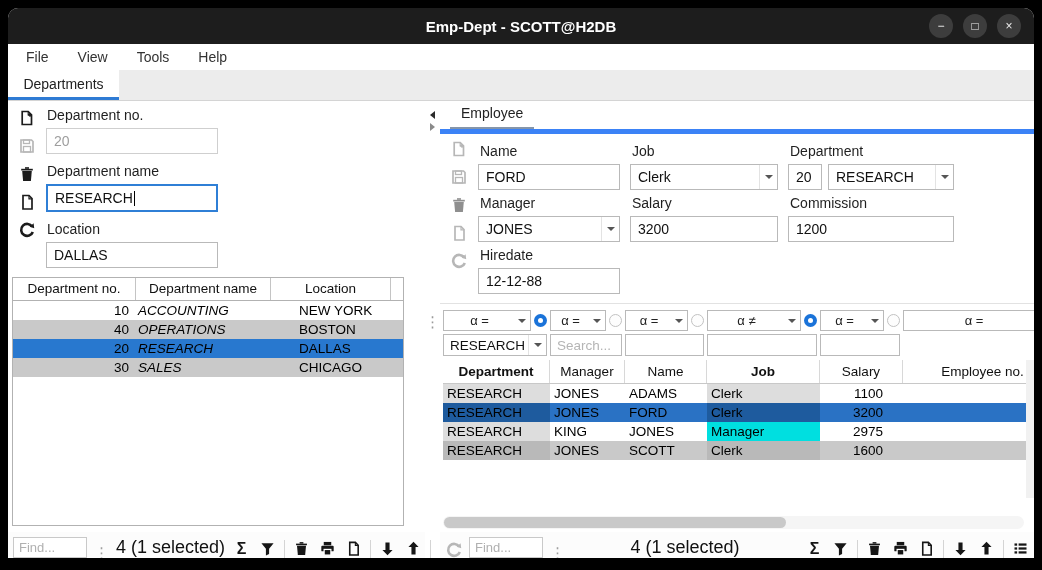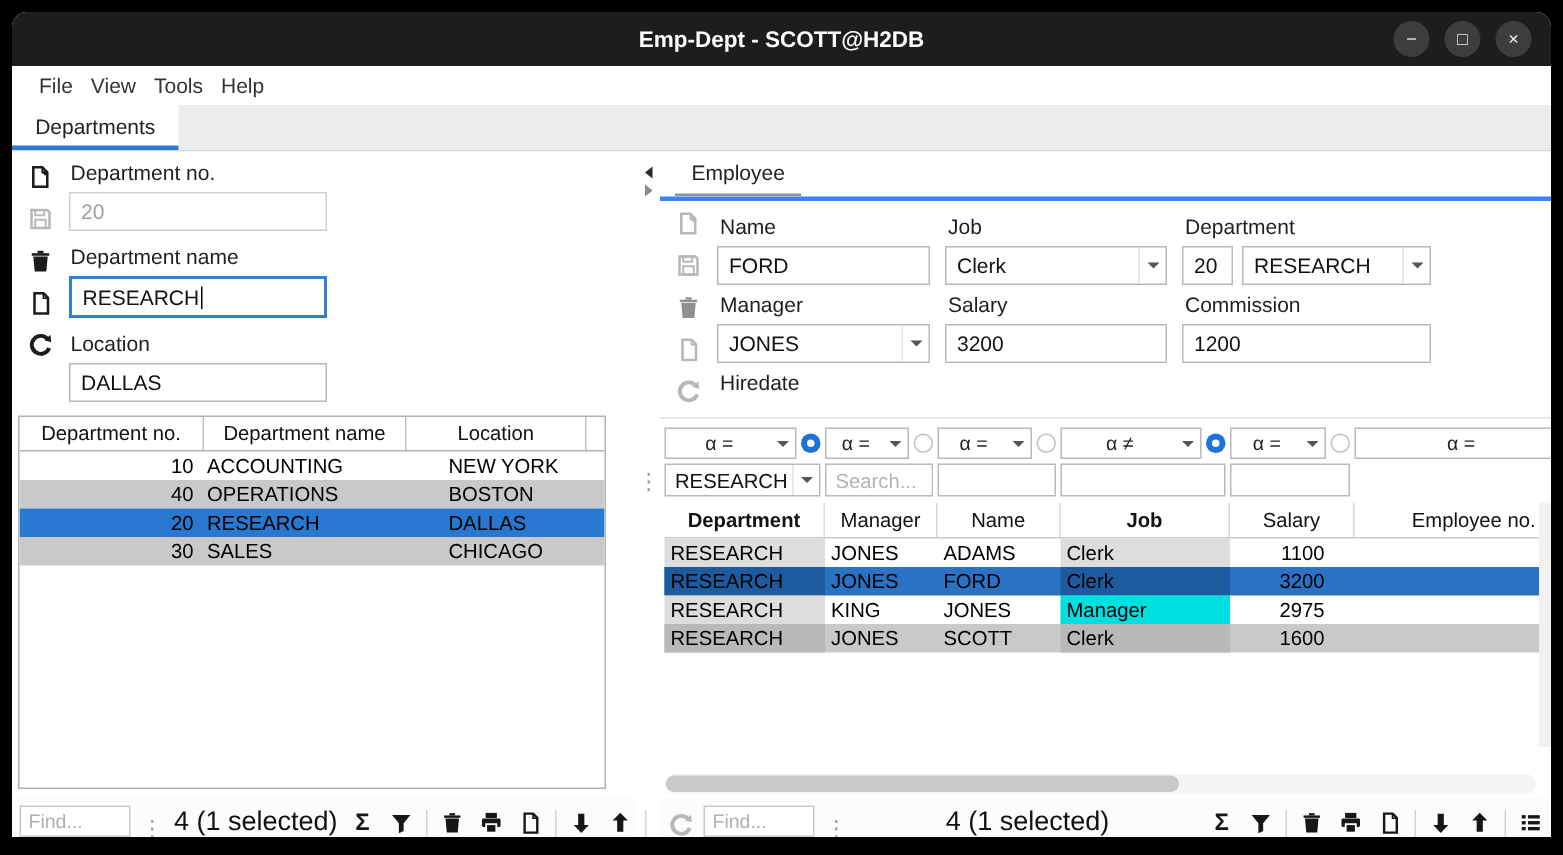--- a/index.html
+++ b/index.html
@@ -13,21 +13,21 @@
   
   .titlebar { height:36px; background:#1d1d1d; flex:none; position:relative;
               display:flex; align-items:center; justify-content:center; }
   .title { color:#fff; font-weight:bold; font-size:15px; }
   .win-controls { position:absolute; right:13px; top:6px; display:flex; gap:10px; }
   .win-btn { width:24px; height:24px; border-radius:50%; background:#3d3d3d; color:#ececec;
              display:flex; align-items:center; justify-content:center; font-size:12px; cursor:default; }
 
   
   .menubar { height:26px; background:#fff; flex:none; display:flex; align-items:center;
-             padding-left:18px; gap:12px; font-size:14px; color:#333; }
+             padding-left:18px; gap:29px; font-size:14px; color:#333; }
   .menu-item { cursor:default; }
 
   
   .tabstrip { height:31px; background:#ececec; border-bottom:1px solid #d4d4d4; flex:none; display:flex; }
   .tab-active-main { width:111px; background:#fff; border-bottom:3px solid #2e7bd4;
                      display:flex; align-items:center; justify-content:center;
                      font-size:14px; color:#222; }
 
   
   .content { flex:1; display:flex; background:#fff; overflow:hidden; }
@@ -63,41 +63,41 @@
 
   
   .dept-table-wrap { margin:9px 0 0 4px; width:392px; height:249px;
                      border:1px solid #b2b2b2; overflow:hidden; flex:none; }
   .dgrid { display:grid; grid-template-columns:123px 135px 120px 1fr; align-items:center; }
   .dhead { height:23px; border-bottom:1px solid #b2b2b2; font-size:13.5px; color:#111; }
   .dhead span { text-align:center; border-right:1px solid #c4c4c4; line-height:22px; height:22px; }
   .dhead span:last-child { border-right:none; }
   .drow { height:19px; font-size:13.5px; color:#000; }
   .drow .c-no { text-align:right; padding-right:7px; }
-  .drow .c-nm { padding-left:2px; } .drow .c-lc { padding-left:4px;margin-left:24px; }
+  .drow .c-nm { padding-left:2px;font-style:italic; } .drow .c-lc { padding-left:4px;margin-left:24px; }
   .stripe { background:#c9c9c9; }
   .dsel { background:#2878cf; }
 
   
   .statusbar { height:26px; flex:none; margin-top:auto; display:flex; align-items:flex-end;
                padding:0 4px 0 5px; gap:7px; background:#fcfcfc; }
   .find-input { width:74px; height:21px; border:1px solid #c9c9c9; font-size:13px;
                 padding:0 5px; color:#444; font-family:"Liberation Sans",sans-serif; }
   .find-input::placeholder { color:#b0b0b0; }
   .grip { color:#9f9f9f; font-size:15px; line-height:10px; cursor:default; }
   .status-text { font-size:18px; color:#111; white-space:nowrap; }
   .tb-sep { width:1px; height:18px; background:#d4d4d4; flex:none; }
   .tb-icon { width:19px; height:19px; display:flex; align-items:center; justify-content:center;
              color:#161616; flex:none; }
   .tb-icon svg { width:15px; height:15px; }
   .sigma { font-size:16px; font-weight:bold; color:#161616; }
   .center-flex { flex:1; text-align:center; }
 
   
-  .emp-tabhdr { height:33px; flex:none; border-bottom:3px solid #3b82f6;
+  .emp-tabhdr { height:33px; flex:none; border-bottom:5px solid #3b82f6;
                 display:flex; align-items:flex-end; padding-left:10px; }
   .tab-emp { padding:0 11px; height:31px; display:flex; align-items:center; font-size:14px;
              color:#222; background:#fff; border-bottom:2px solid #8495aa; }
 
   .emp-form { display:flex; flex:none; }
   .emp-fields { display:grid; grid-template-columns:142px 148px 166px; column-gap:10px;
                 padding-top:4px; align-content:start; }
   .fcell label { display:block; font-size:14px; color:#1f1f1f; margin:5px 0 5px 2px; }
   .control { height:26px; border:1px solid #b9b9b9; background:#fff; display:flex;
              align-items:center; font-size:14px; color:#111; padding-left:7px; position:relative; }
@@ -429,20 +429,23 @@
             </div>
           </div>
           <div class="fcell">
             <label>Commission</label>
             <div class="control">
               <span>1200</span>
             </div>
           </div>
           <div class="fcell">
             <label>Hiredate</label>
+            <div class="control">
+              <span>12-12-88</span>
+            </div>
           </div>
         </div>
       </div>
 
       <div class="filter-grid">
         <div class="opcell">
           <div class="op-combo">
             <span>α =</span>
             <span class="arrowbox">
                 <span class="tri"></span>

